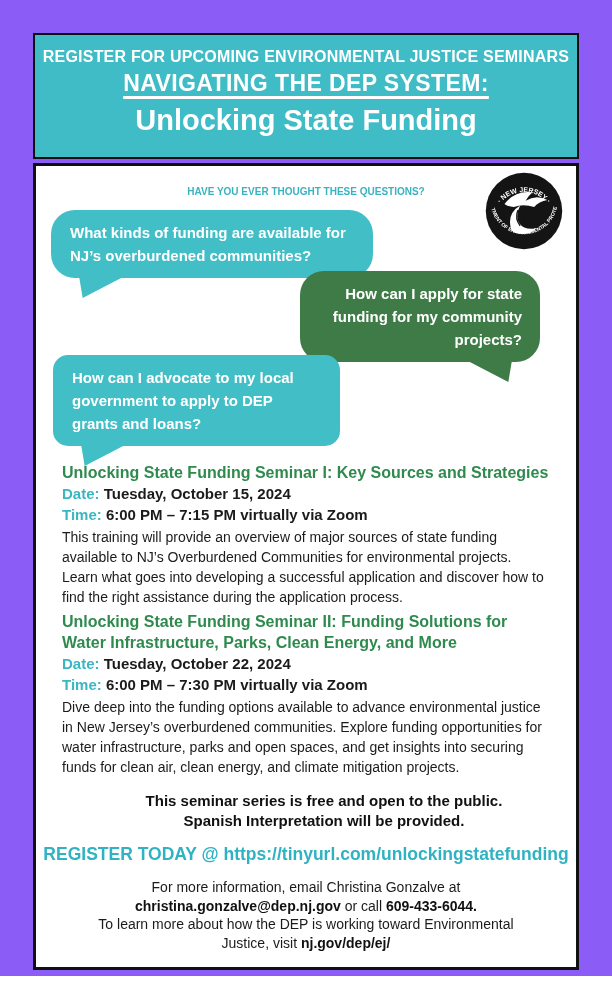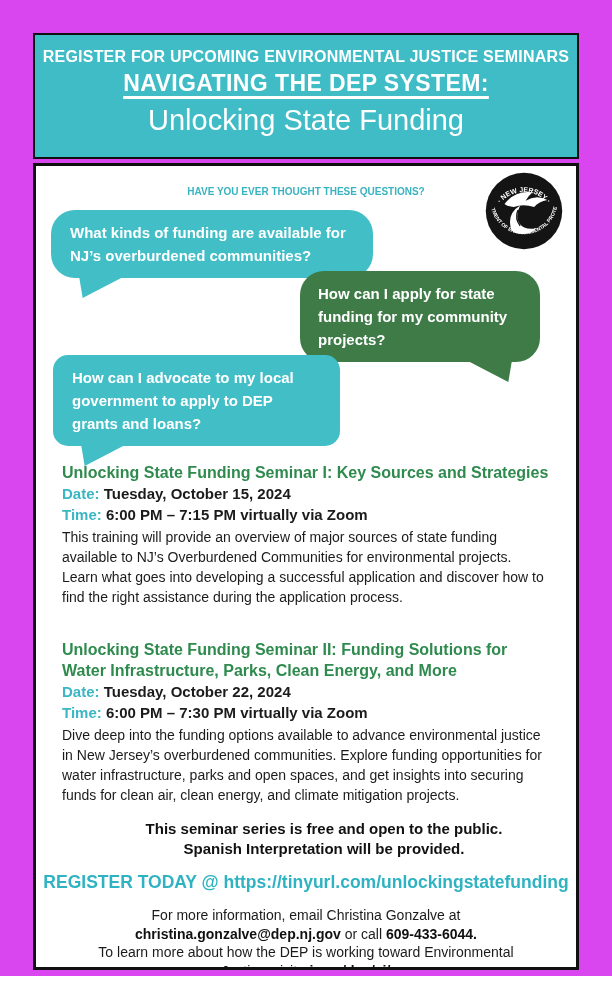--- a/index.html
+++ b/index.html
@@ -1,35 +1,35 @@
 <!DOCTYPE html>
 <html><head>
 <meta charset="utf-8">
 <style>
   * { margin:0; padding:0; box-sizing:border-box; }
   body { font-family:"Liberation Sans", sans-serif; }
   .page {
     position:relative;
     width:612px; height:976px;
-    background:#d946ef;
+    background:#8b5cf6;
     overflow:hidden;
   }
   .header-box {
     position:absolute; left:33px; top:33px;
     width:546px; height:126px;
     background:#40bcc6;
     border:2px solid #101010;
     text-align:center; color:#ffffff;
   }
   .kicker { margin-top:13px; font-size:16px; font-weight:bold; letter-spacing:0.2px; }
   .main-title {
     margin-top:4px; font-size:23px; font-weight:bold; letter-spacing:0.4px;
     text-decoration:underline; text-decoration-thickness:2.5px; text-underline-offset:5px;
   }
-  .sub-title { margin-top:7px; font-size:29px; font-weight:normal; }
+  .sub-title { margin-top:7px; font-size:29px; font-weight:bold; }
 
   .content-box {
     position:absolute; left:33px; top:163px;
     width:546px; height:807px;
     background:#ffffff;
     border:3px solid #101010;
     overflow:hidden;
   }
   .q-heading {
     margin-top:20px; text-align:center;
@@ -49,25 +49,25 @@
   }
   .bubble::after {
     content:""; position:absolute; bottom:-20px;
     width:46px; height:22px; background:inherit;
   }
   .teal-bubble { background:#42bec7;padding-left:19px; }
   .green-bubble { background:#3e7b47; }
   .tail-left::after  { left:28px;  clip-path:polygon(0 0, 100% 0, 8% 100%); }
   .tail-right::after { right:28px; clip-path:polygon(0 0, 100% 0, 92% 100%); }
   .b1 { left:15px;  top:0;     width:322px; }
-  .b2 { left:264px; top:61px;  width:240px; }
+  .b2 { left:264px; top:61px;  width:240px;text-align:right; }
   .b3 { left:17px;  top:145px; width:287px;border-radius:15px; }
 
   .seminar { margin:0 26px; }
-  .seminar.second { margin-top:32px; }
+  .seminar.second { margin-top:4px; }
   .sem-title { color:#2f8a4e; font-weight:bold; font-size:16px; line-height:21px; }
   .meta { font-size:15px; font-weight:bold; line-height:21px; color:#1b1b1b; }
   .meta .label { color:#3bb6c3; }
   .desc { font-size:14px; line-height:20px; color:#1b1b1b; margin-top:2px; }
 
   .center-bold { text-align:center; font-weight:bold; font-size:15px; line-height:20px; color:#111111;margin-left:36px; }
   .mt15 { margin-top:14px; }
   .register { text-align:center; color:#2fb3c2; font-weight:bold; font-size:17.5px; margin-top:13px; }
   .register .url { color:#2fb3c2; text-decoration:none; }
 

